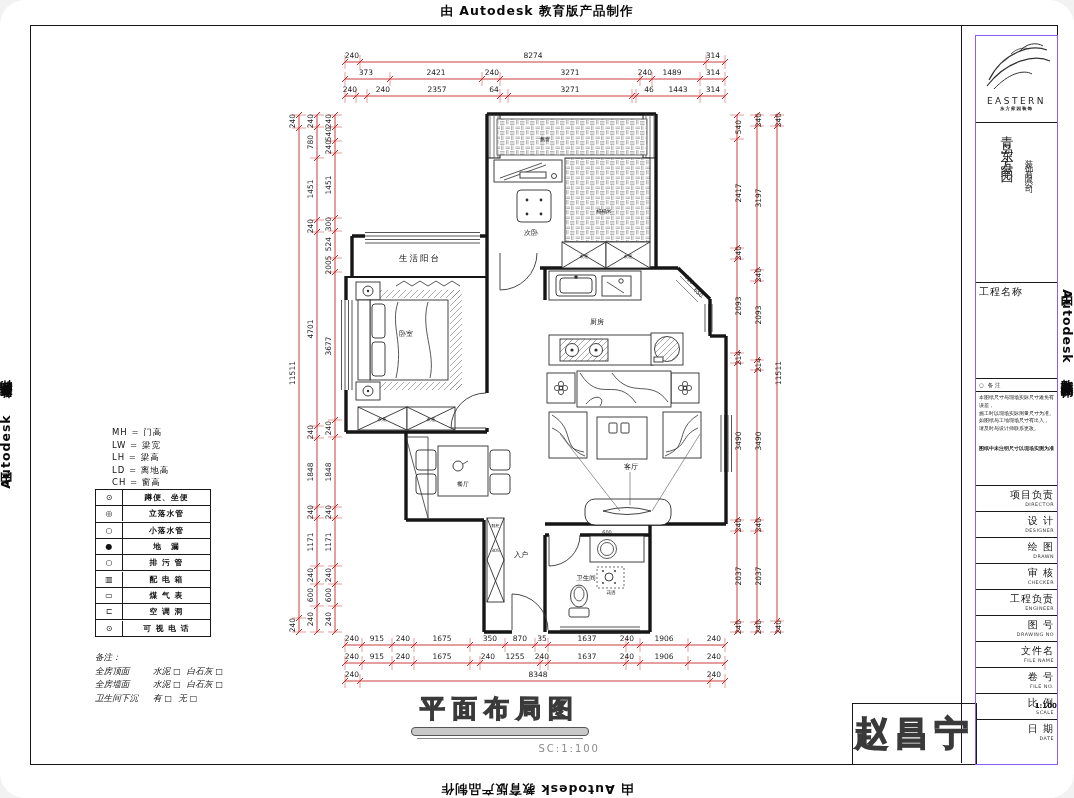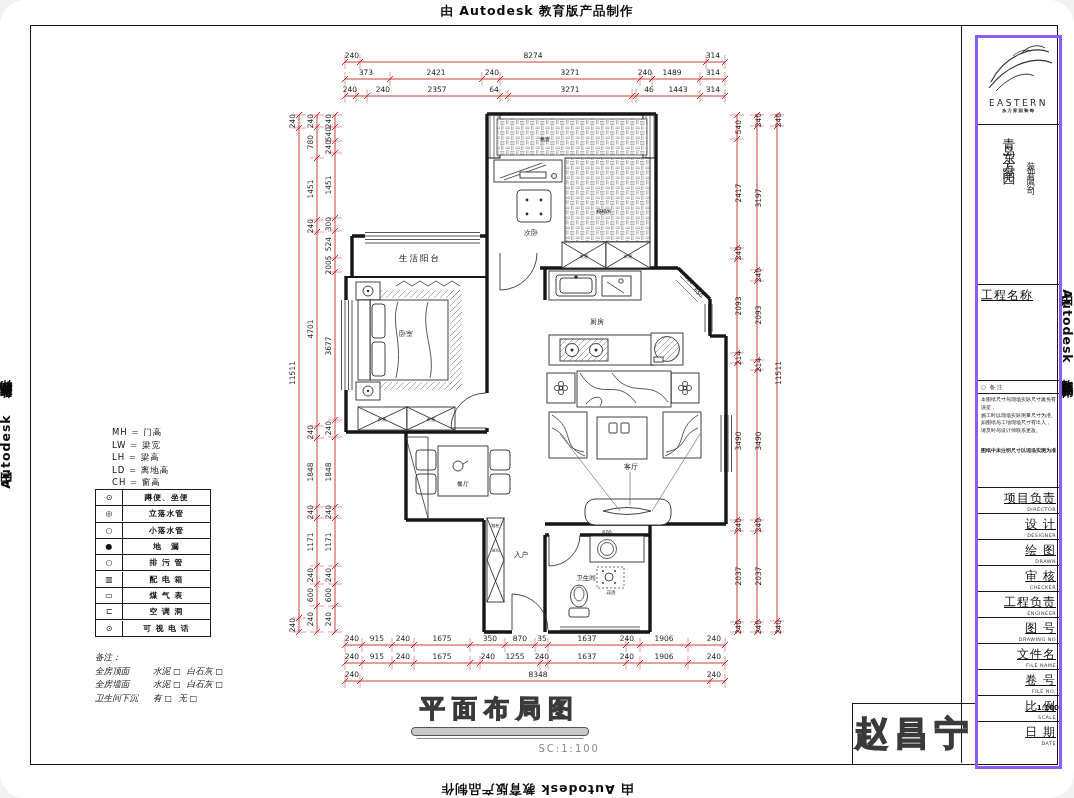--- a/index.html
+++ b/index.html
@@ -33,34 +33,34 @@
     -webkit-text-stroke:1.2px #3a3a3a;text-stroke:1.2px #3a3a3a;}
   .plantitle .bar{margin:2px auto 0;width:176px;height:7px;background:#c9c9c9;border:1px solid #555;border-radius:4px;}
   .plantitle .bar2{margin:2px auto 0;width:166px;height:1px;background:#888;}
   .plantitle .sc{margin-top:4px;text-align:right;font-size:10px;color:#8a8a8a;letter-spacing:2px;}
   
   .sig{left:852px;top:703px;width:123px;height:60px;border:1px solid #1a1a1a;
        display:flex;align-items:center;justify-content:center;}
   .sig span{font-size:34px;font-weight:bold;letter-spacing:6px;color:#0c4a6e;
     -webkit-text-stroke:1.4px #3a3a3a;text-stroke:1.4px #3a3a3a;white-space:nowrap;}
   
-  .tb{left:975px;top:35px;width:81px;height:728px;border:3px solid #8b5cf6;font-size:7px;}
+  .tb{left:975px;top:35px;width:81px;height:728px;border:1px solid #8b5cf6;font-size:7px;}
   .tb section{border-bottom:1px solid #1a1a1a;box-sizing:border-box;padding:2px 3px;position:relative;}
   .tb .logo{height:87px;text-align:center;padding-top:4px;}
   .tb .logo .brand{font-size:9px;letter-spacing:2.5px;color:#222;margin-top:2px;}
   .tb .logo .brandsub{font-size:4.5px;letter-spacing:1px;color:#222;font-weight:bold;}
   .tb .company{height:160px;display:flex;justify-content:center;gap:8px;}
   .tb .vtext{writing-mode:vertical-rl;letter-spacing:7px;font-size:13px;color:#222;font-family:"DejaVu Serif","Liberation Serif",serif;}
   .tb .vtext.small{font-size:8.5px;letter-spacing:5px;margin-top:28px;}
   .tb .proj{height:96px;}
   .tb .rev{height:13px;font-size:5.5px;color:#333;display:flex;gap:4px;align-items:center;}
   .tb .disc{height:94px;font-size:5px;line-height:1.55;color:#1a1a1a;}
   .tb .disc .bold{font-weight:bold;margin-top:12px;}
   .tb .lrow2{height:26px;text-align:right;}
-  .tb .cn{font-size:12px;letter-spacing:1px;text-decoration:underline;}
+  .tb .cn{font-size:10px;letter-spacing:1px;}
   .tb .en{font-size:4.8px;color:#333;letter-spacing:.5px;}
   .tb .scaleval{position:absolute;right:0;top:8px;font-size:7px;font-weight:bold;}
   
   svg text{font-family:"DejaVu Sans","Liberation Sans",sans-serif;}
   .dimtxt{font-size:7.5px;fill:#1c1c1c;text-anchor:middle;}
   .dimline{stroke:#c62828;stroke-width:0.9;}
   .dimtick{stroke:#c62828;stroke-width:1;}
   .dimext{stroke:#c62828;stroke-width:0.45;}
   .roomlab{fill:#141414;}
   .wall{stroke:#161616;stroke-width:3.4;fill:none;}

